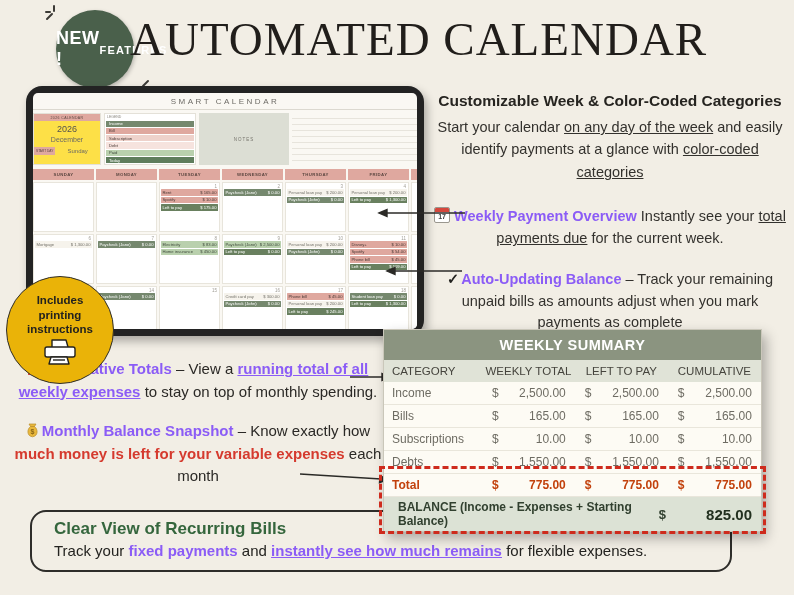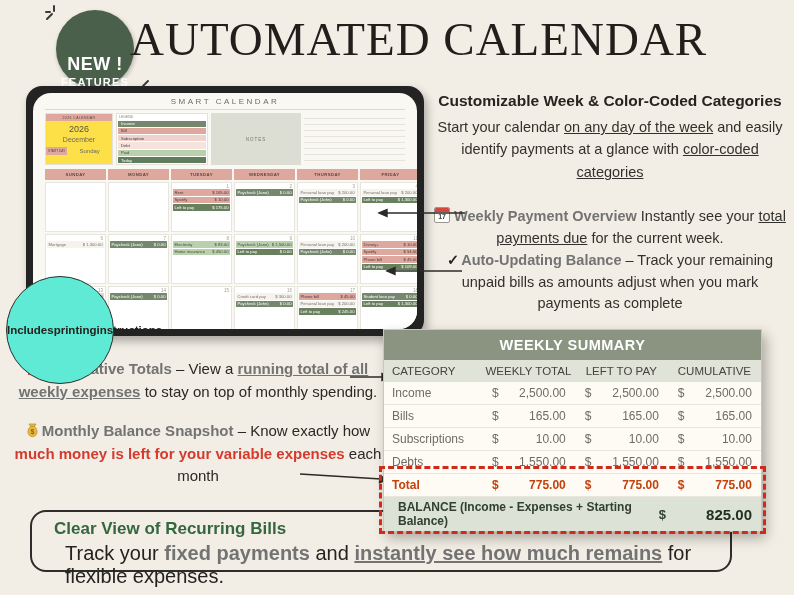--- a/index.html
+++ b/index.html
@@ -1,33 +1,33 @@
 <!DOCTYPE html>
 <html><head>
 <meta charset="utf-8">
 <style>
   html,body{margin:0;padding:0;}
   #scene{position:relative;width:794px;height:595px;background:#f2eee5;overflow:hidden;
          font-family:"Liberation Sans",sans-serif;color:#2b2926;}
   .abs{position:absolute;}
   
   #badge{left:56px;top:10px;width:78px;height:78px;border-radius:50%;background:#4a604b;
-         display:flex;flex-direction:column;align-items:center;justify-content:flex-end;
+         display:flex;flex-direction:row;align-items:center;justify-content:flex-start;
          box-shadow:1px 2px 4px rgba(0,0,0,.25);}
   #badge .l1{color:#fff;font-weight:bold;font-size:18px;letter-spacing:.5px;}
   #badge .l2{color:#fff;font-weight:bold;font-size:11px;letter-spacing:1.2px;margin-top:1px;}
   .spark{stroke:#3c3a36;stroke-width:2;stroke-linecap:round;}
   
   #main-title{left:130px;top:12px;width:545px;font-family:"Liberation Serif",serif;
               font-size:47px;color:#211e1b;letter-spacing:1px;white-space:nowrap;}
   
   #tablet{left:26px;top:86px;width:398px;height:250px;background:#232323;border-radius:16px;
           padding:7px;box-sizing:border-box;box-shadow:3px 5px 10px rgba(0,0,0,.3);}
-  #screen{width:100%;height:100%;background:#faf8f3;border-radius:18px;overflow:hidden;
-          padding:4px 12px;box-sizing:border-box;position:relative;}
+  #screen{width:100%;height:100%;background:#faf8f3;border-radius:5px;overflow:hidden;
+          padding:4px 0;box-sizing:border-box;position:relative;}
   #cal-title{text-align:center;font-size:8px;letter-spacing:2.5px;color:#6d6b66;
              border-bottom:1px solid #dcd9d0;padding-bottom:3px;}
   #info-row{display:flex;gap:3px;margin-top:3px;height:52px;}
   #month-panel{width:66px;background:#fde047;border:1px solid #e4e1d8;font-size:6px;text-align:center;}
   #month-panel .ph{background:#dfa89f;font-size:3.5px;color:#5c4741;padding:1.5px 0;letter-spacing:.4px;}
   #month-panel .yr{font-size:9px;color:#55534e;margin-top:3px;}
   #month-panel .mo{font-size:7px;color:#6b6964;margin-top:2px;}
   #month-panel .sd{display:flex;align-items:center;margin-top:4px;}
   #month-panel .sdchip{background:#dfa89f;font-size:3.2px;color:#5c4741;padding:2px 2px;flex:0 0 auto;}
   #month-panel .sdval{font-size:6px;color:#6b6964;flex:1;}
@@ -40,32 +40,32 @@
   #day-headers{display:grid;grid-template-columns:repeat(7,61px);gap:2px;margin-top:4px;}
   .dh{background:#dfa89f;color:#5c4741;font-size:4.3px;font-weight:bold;text-align:center;
       padding:3px 0;letter-spacing:.4px;}
   #weeks{display:flex;flex-direction:column;gap:2px;margin-top:2px;}
   .week{display:grid;grid-template-columns:repeat(7,61px);gap:2px;}
   .cal-cell{background:#fff;border:1px solid #e8e5dc;height:48px;overflow:hidden;}
   .daynum{font-size:4.5px;color:#a19e96;text-align:right;padding:1px 2px 0 0;height:6px;box-sizing:border-box;}
   .entry{height:6.5px;margin:0 1px 1px 1px;border-radius:.5px;font-size:4.2px;display:flex;
          justify-content:space-between;align-items:center;padding:0 1.5px;white-space:nowrap;overflow:hidden;}
   
-  #print-circle{left:6px;top:276px;width:106px;height:106px;border-radius:50%;background:#5eead4;
-                border:1.5px solid #2e2d2a;display:flex;flex-direction:row;align-items:center;
-                justify-content:flex-start;z-index:5;}
+  #print-circle{left:6px;top:276px;width:106px;height:106px;border-radius:50%;background:#eab308;
+                border:1.5px solid #2e2d2a;display:flex;flex-direction:column;align-items:center;
+                justify-content:center;z-index:5;}
   #print-circle .pl{font-size:11.5px;font-weight:bold;color:#23221f;line-height:1.25;}
   
   #right-col{left:430px;top:92px;width:360px;text-align:center;}
   #right-col .rh{font-size:15.5px;font-weight:bold;color:#262420;}
   #right-col .rp{font-size:14.5px;line-height:1.55;margin-top:6px;color:#33312d;}
   .feat{font-size:14.5px;line-height:1.5;color:#33312d;}
   #feat-weekly{margin-top:23px;}
-  #feat-balance{}
-  .seg.b{font-weight:bold;color:#737373;}
+  #feat-balance{margin-top:19px;}
+  .seg.b{font-weight:bold;color:#8b5cf6;}
   .seg.u{text-decoration:underline;}
   .seg.red{color:#d53a2e;}
   
   #left-col{left:14px;top:358px;width:368px;text-align:center;}
   #feat-cumulative{font-size:15px;line-height:1.5;}
   #feat-monthly{font-size:15px;line-height:1.5;margin-top:17px;}
   
   #summary-card{left:383px;top:329px;width:377px;background:#fdfbf4;border:1px solid #cac7ba;
                 box-shadow:4px 6px 12px rgba(0,0,0,.3);z-index:4;}
   #summary-title{background:#8b9480;color:#fff;font-weight:bold;font-size:14.5px;text-align:center;
@@ -82,21 +82,21 @@
   #balance-row{display:flex;align-items:center;background:#dce2d5;height:34px;font-weight:bold;color:#31402f;}
   #balance-row .bl{flex:1;font-size:12px;padding-left:14px;}
   #balance-row .bd{font-size:13px;}
   #balance-row .bv{width:86px;text-align:right;font-size:15px;padding-right:9px;color:#22301f;}
   #red-dash{position:absolute;left:-5px;right:-5px;bottom:-3px;height:62px;
             border:3.5px dashed #ce2b1d;pointer-events:none;}
   
   #bottom-box{left:30px;top:510px;width:702px;height:62px;border:2px solid #2e2d2a;border-radius:16px;
               padding:7px 22px;box-sizing:border-box;background:#f2eee5;}
   #bottom-box .bh{font-size:17px;font-weight:bold;color:#35663d;}
-  #bottom-box .bt{font-size:20px;margin-top:3px;color:#242320;margin-left:11px;}
+  #bottom-box .bt{font-size:15px;margin-top:3px;color:#242320;}
   
   .cal-ico{display:inline-block;width:14px;height:14px;border:1px solid #9a978f;border-radius:2px;
            background:#fff;vertical-align:-2px;margin-right:4px;position:relative;overflow:hidden;}
   .cal-ico .top{position:absolute;top:0;left:0;right:0;height:4px;background:#d5473c;}
   .cal-ico .num{position:absolute;top:4px;left:0;right:0;font-size:7px;font-weight:bold;color:#444;
                 text-align:center;line-height:9px;}
   .bars-ico{display:inline-flex;align-items:flex-end;gap:1.5px;height:12px;margin-right:4px;vertical-align:-1px;}
   .bars-ico i{display:block;width:3px;border-radius:.5px;}
   .bars-ico .b1{height:7px;background:#d8483e;}
   .bars-ico .b2{height:12px;background:#e8b63a;}

